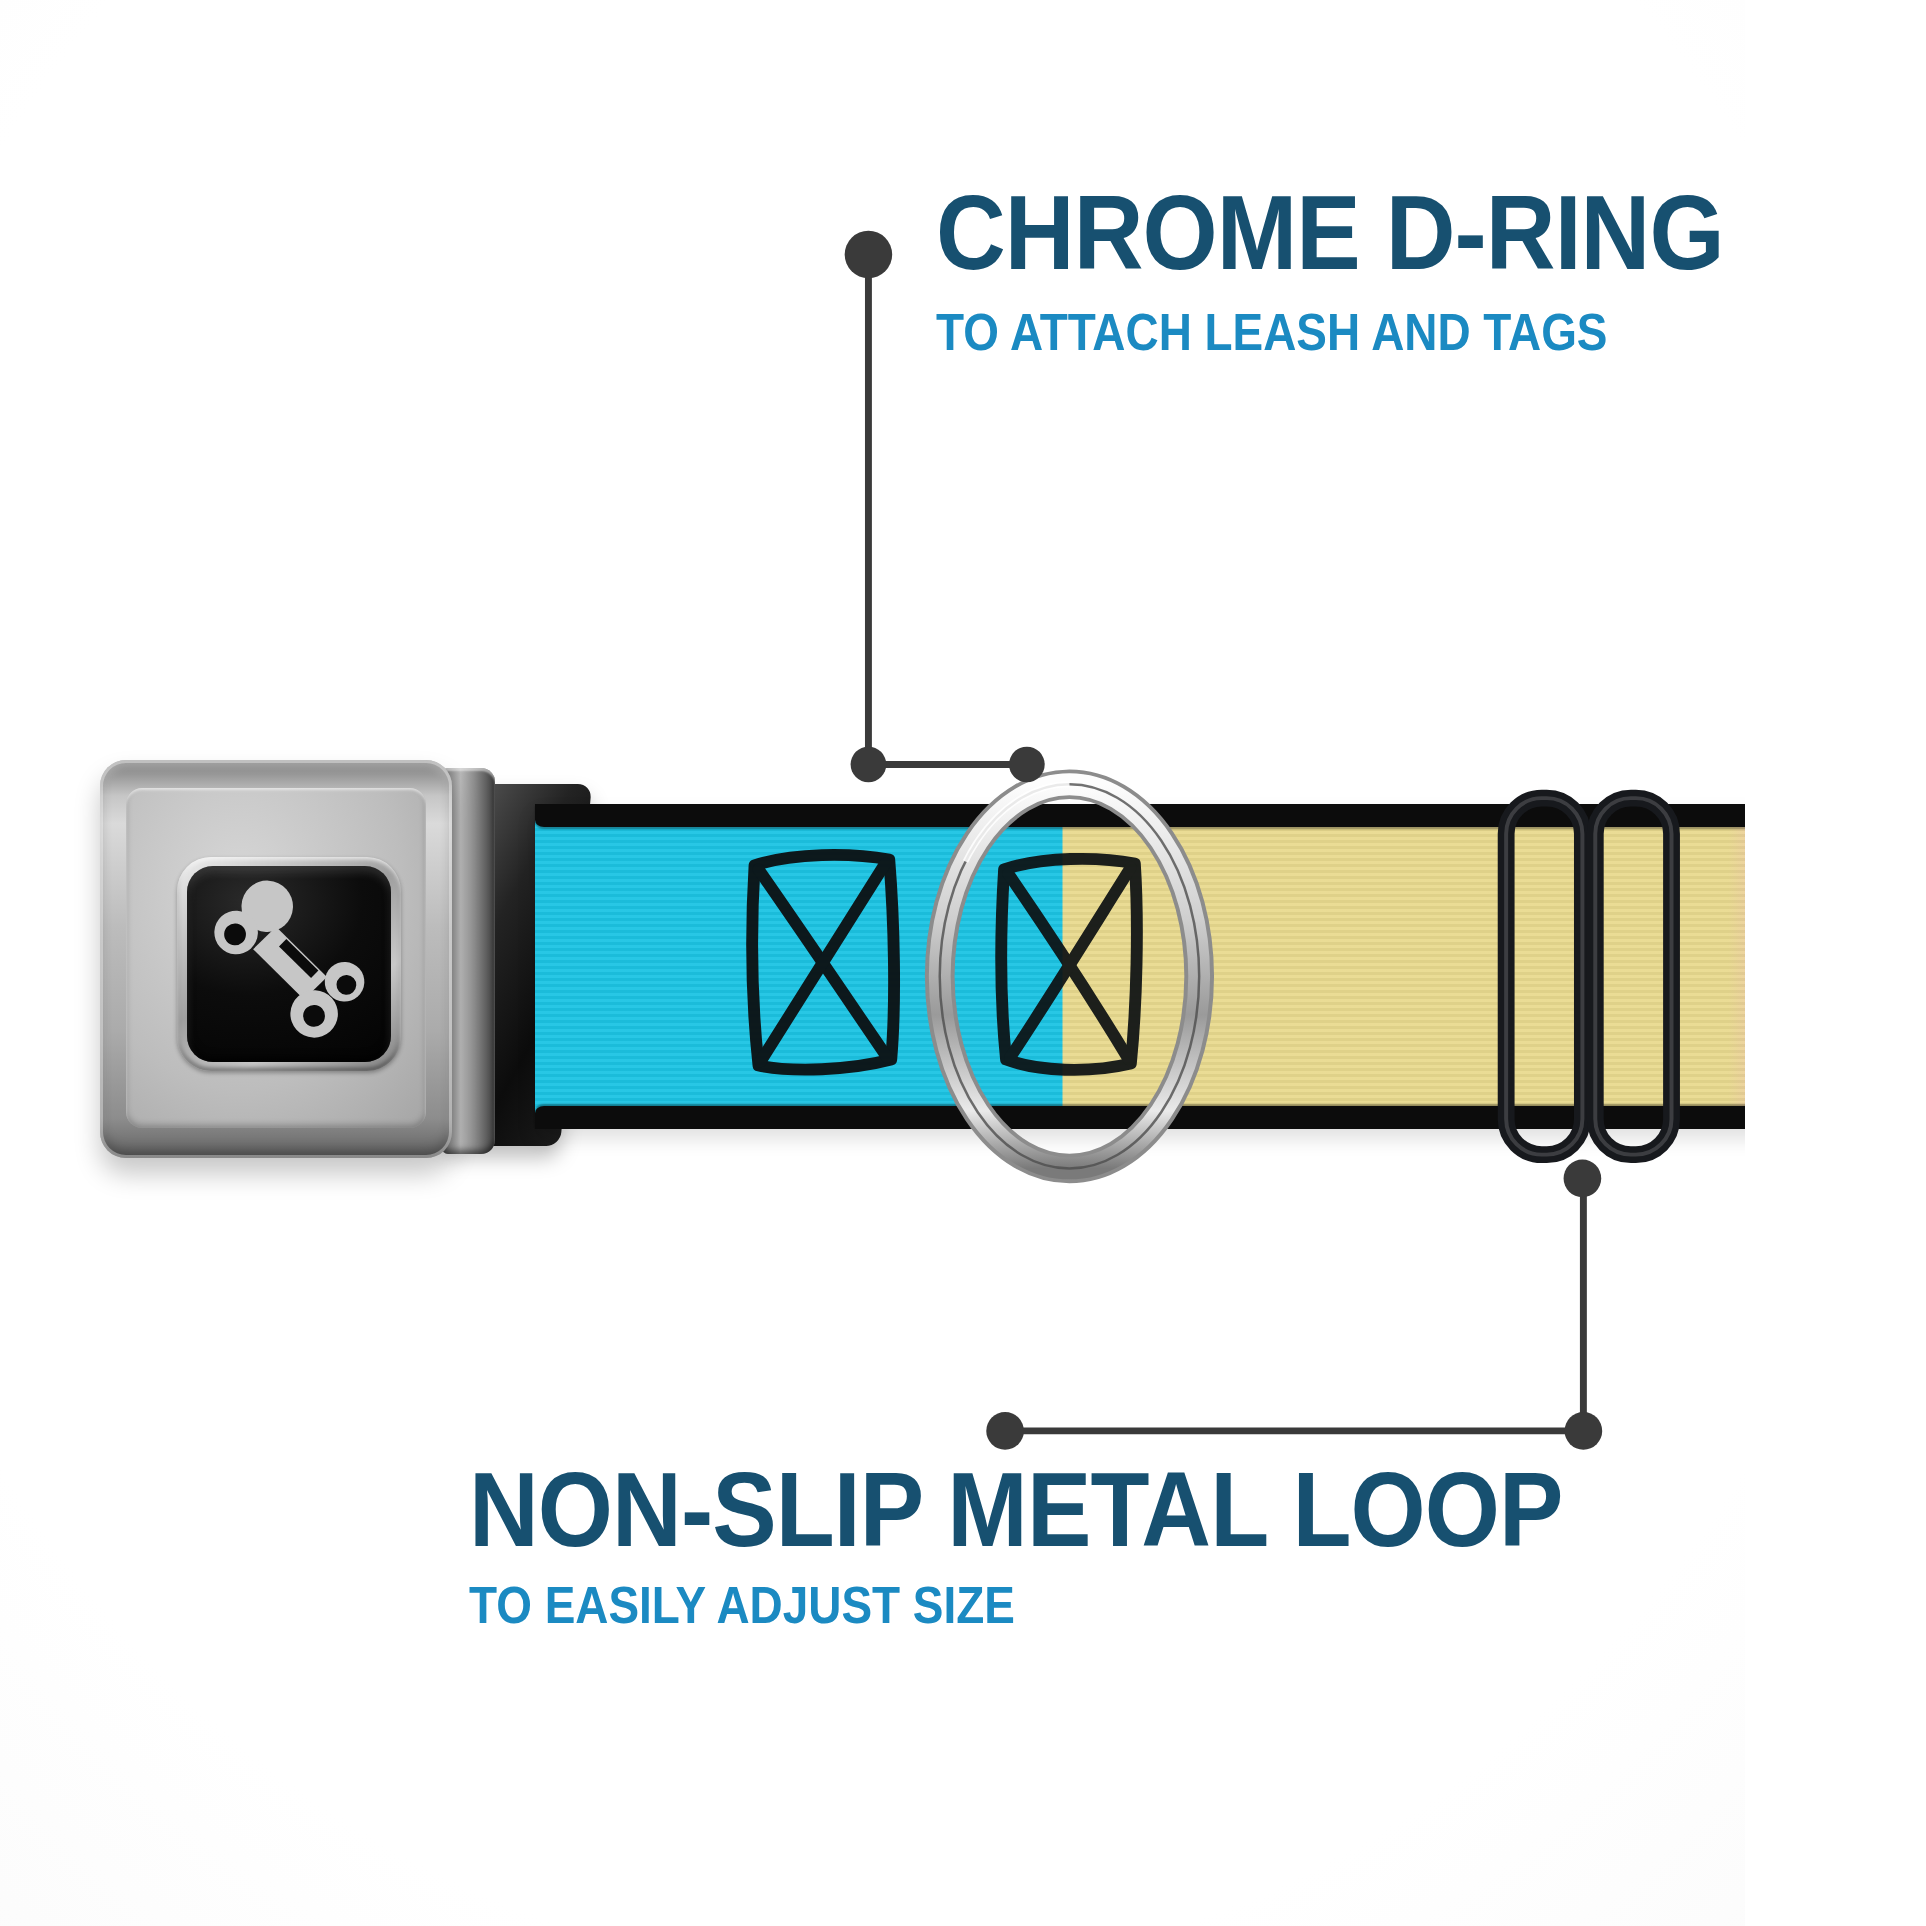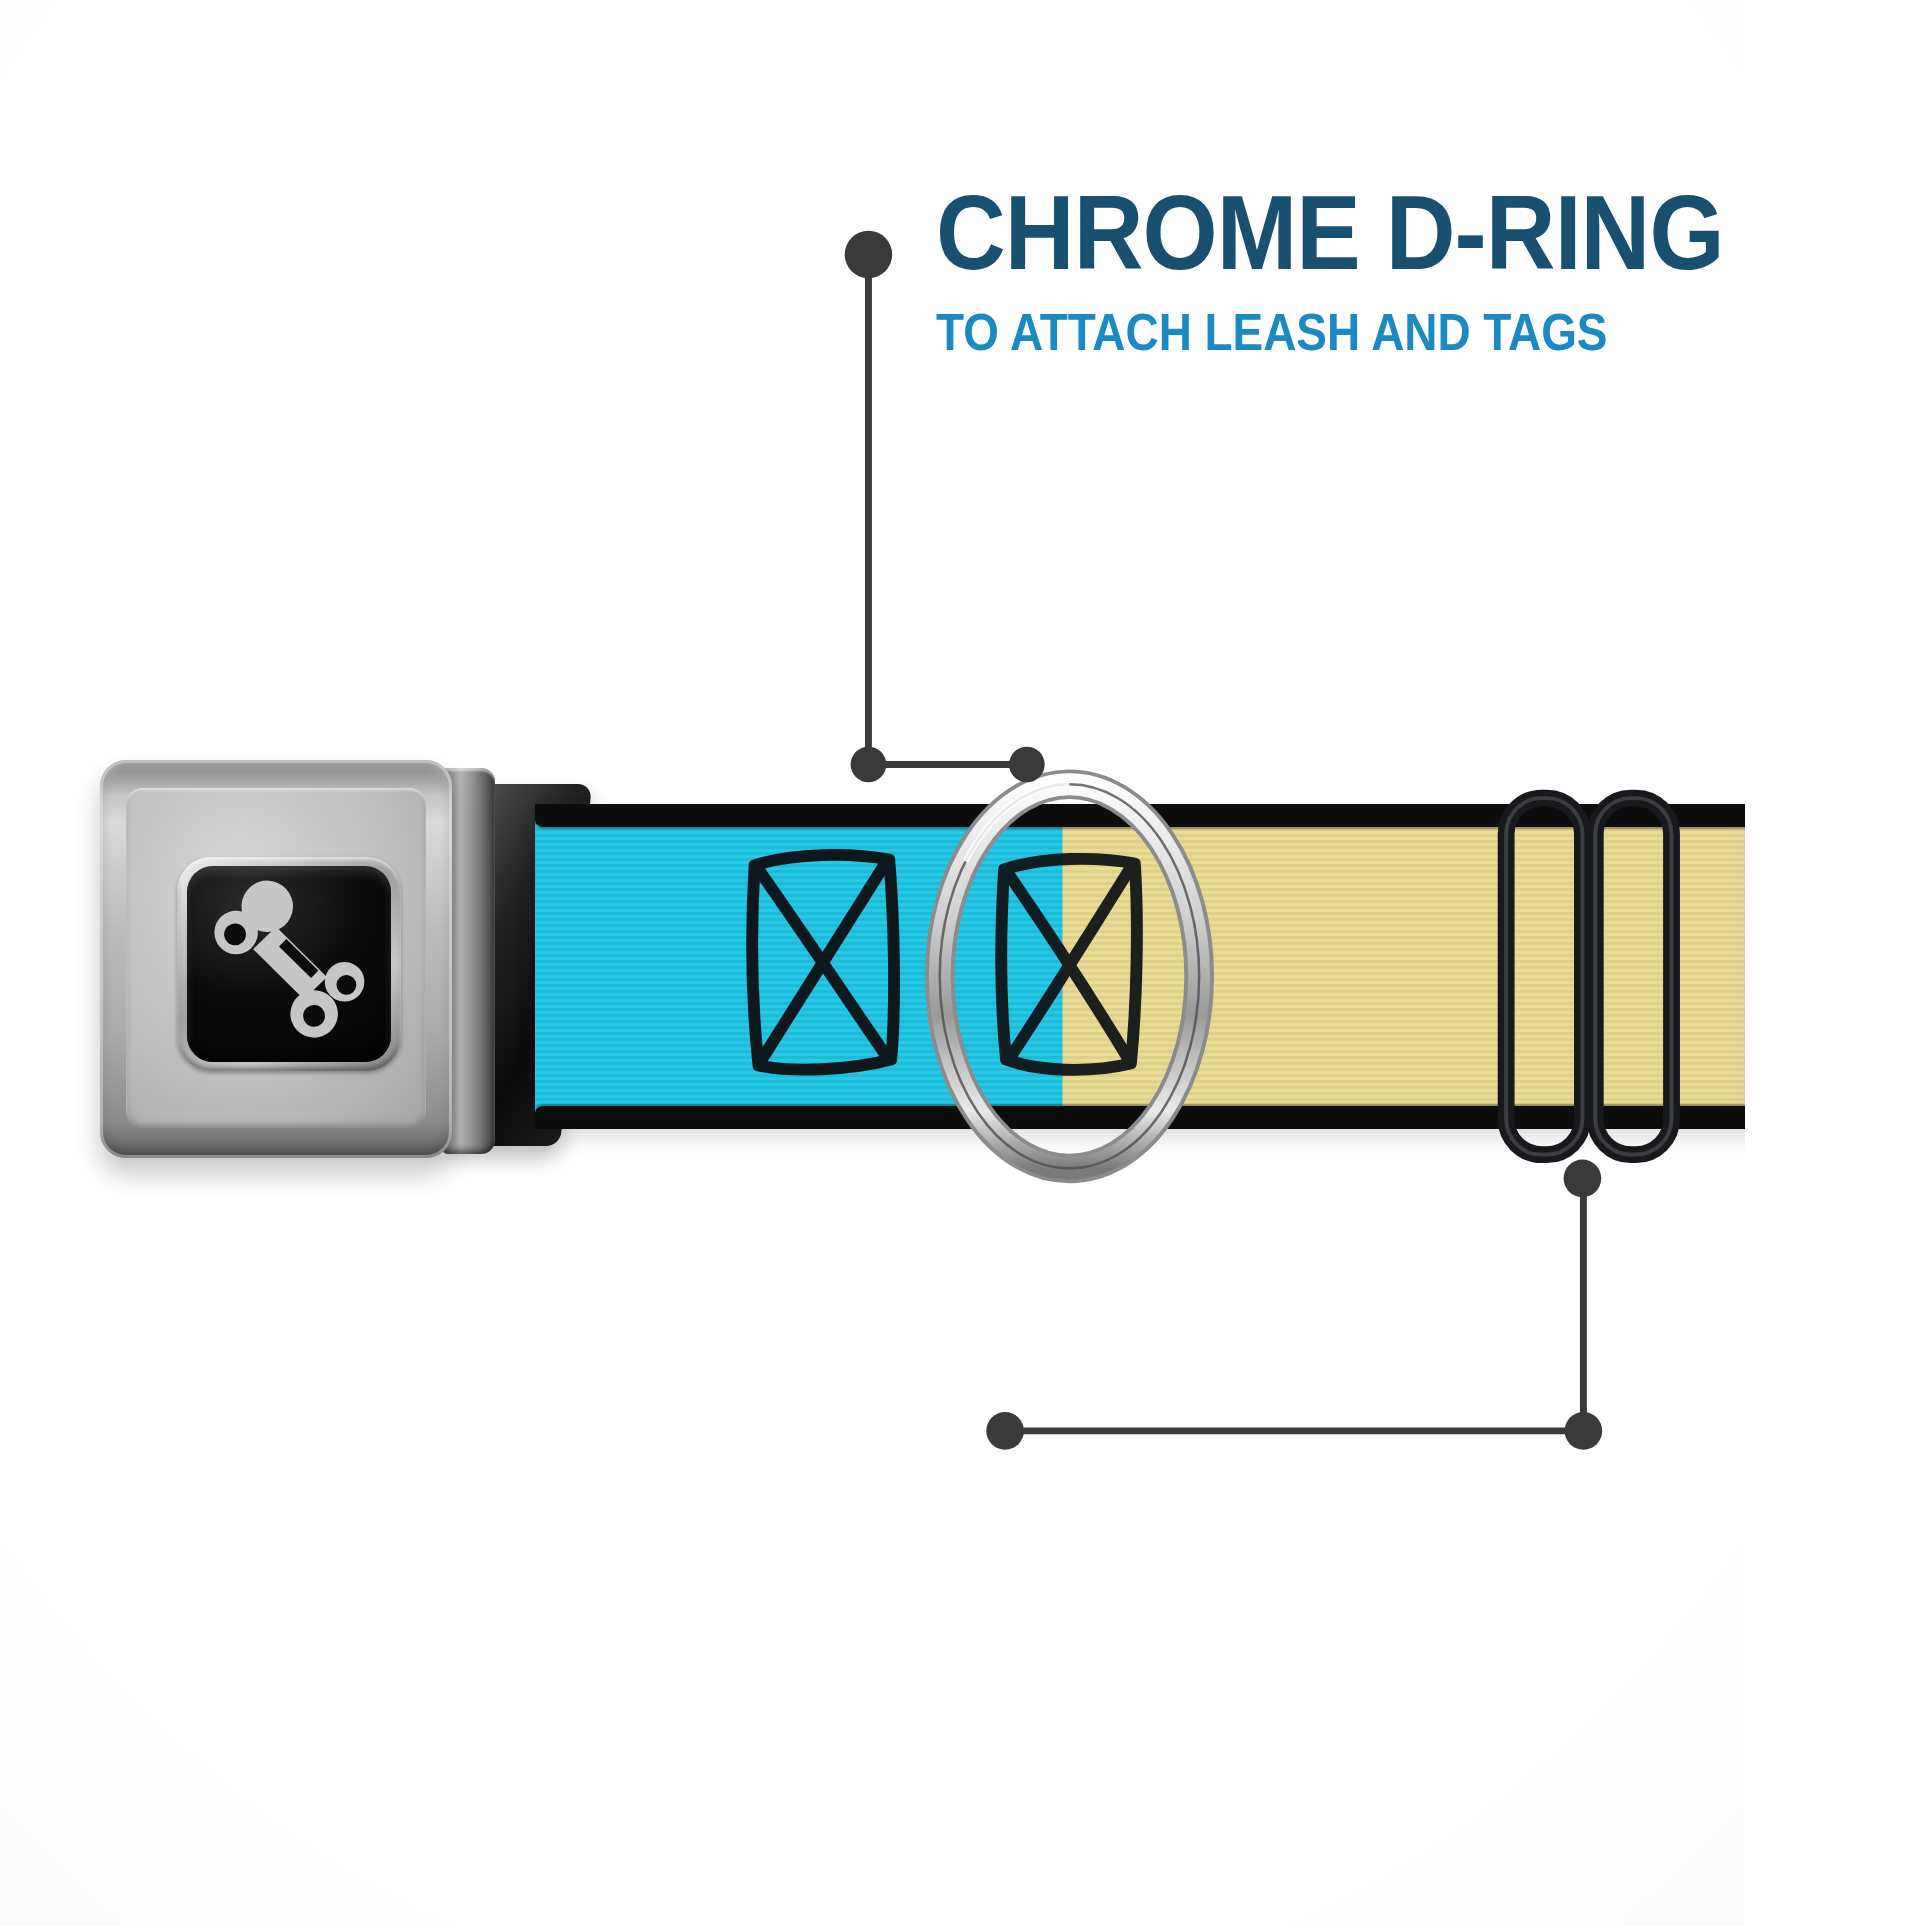--- a/index.html
+++ b/index.html
@@ -85,20 +85,24 @@
 </head>
 <body>
 
 <div class="canvas">
 
   <div class="annot annot-top">
     <div class="title" style="color: rgb(23, 80, 112);">CHROME D-RING</div>
     <div class="subtitle" style="color: rgb(27, 138, 194);">TO ATTACH LEASH AND TAGS</div>
   </div>
 
+  <div class="annot annot-bottom">
+    <div class="title" style="color: rgb(23, 80, 112);">NON-SLIP METAL LOOP</div>
+    <div class="subtitle" style="color: rgb(27, 138, 194);">TO EASILY ADJUST SIZE</div>
+  </div>
 
   <div class="webbing-connector"></div>
 
   <div class="buckle-cap"></div>
 
   <div class="buckle">
     <div class="buckle-face"></div>
     <div class="buckle-bezel">
       <div class="buckle-inset">
         <svg class="bone-svg" width="204" height="196" viewBox="0 0 206 198">

